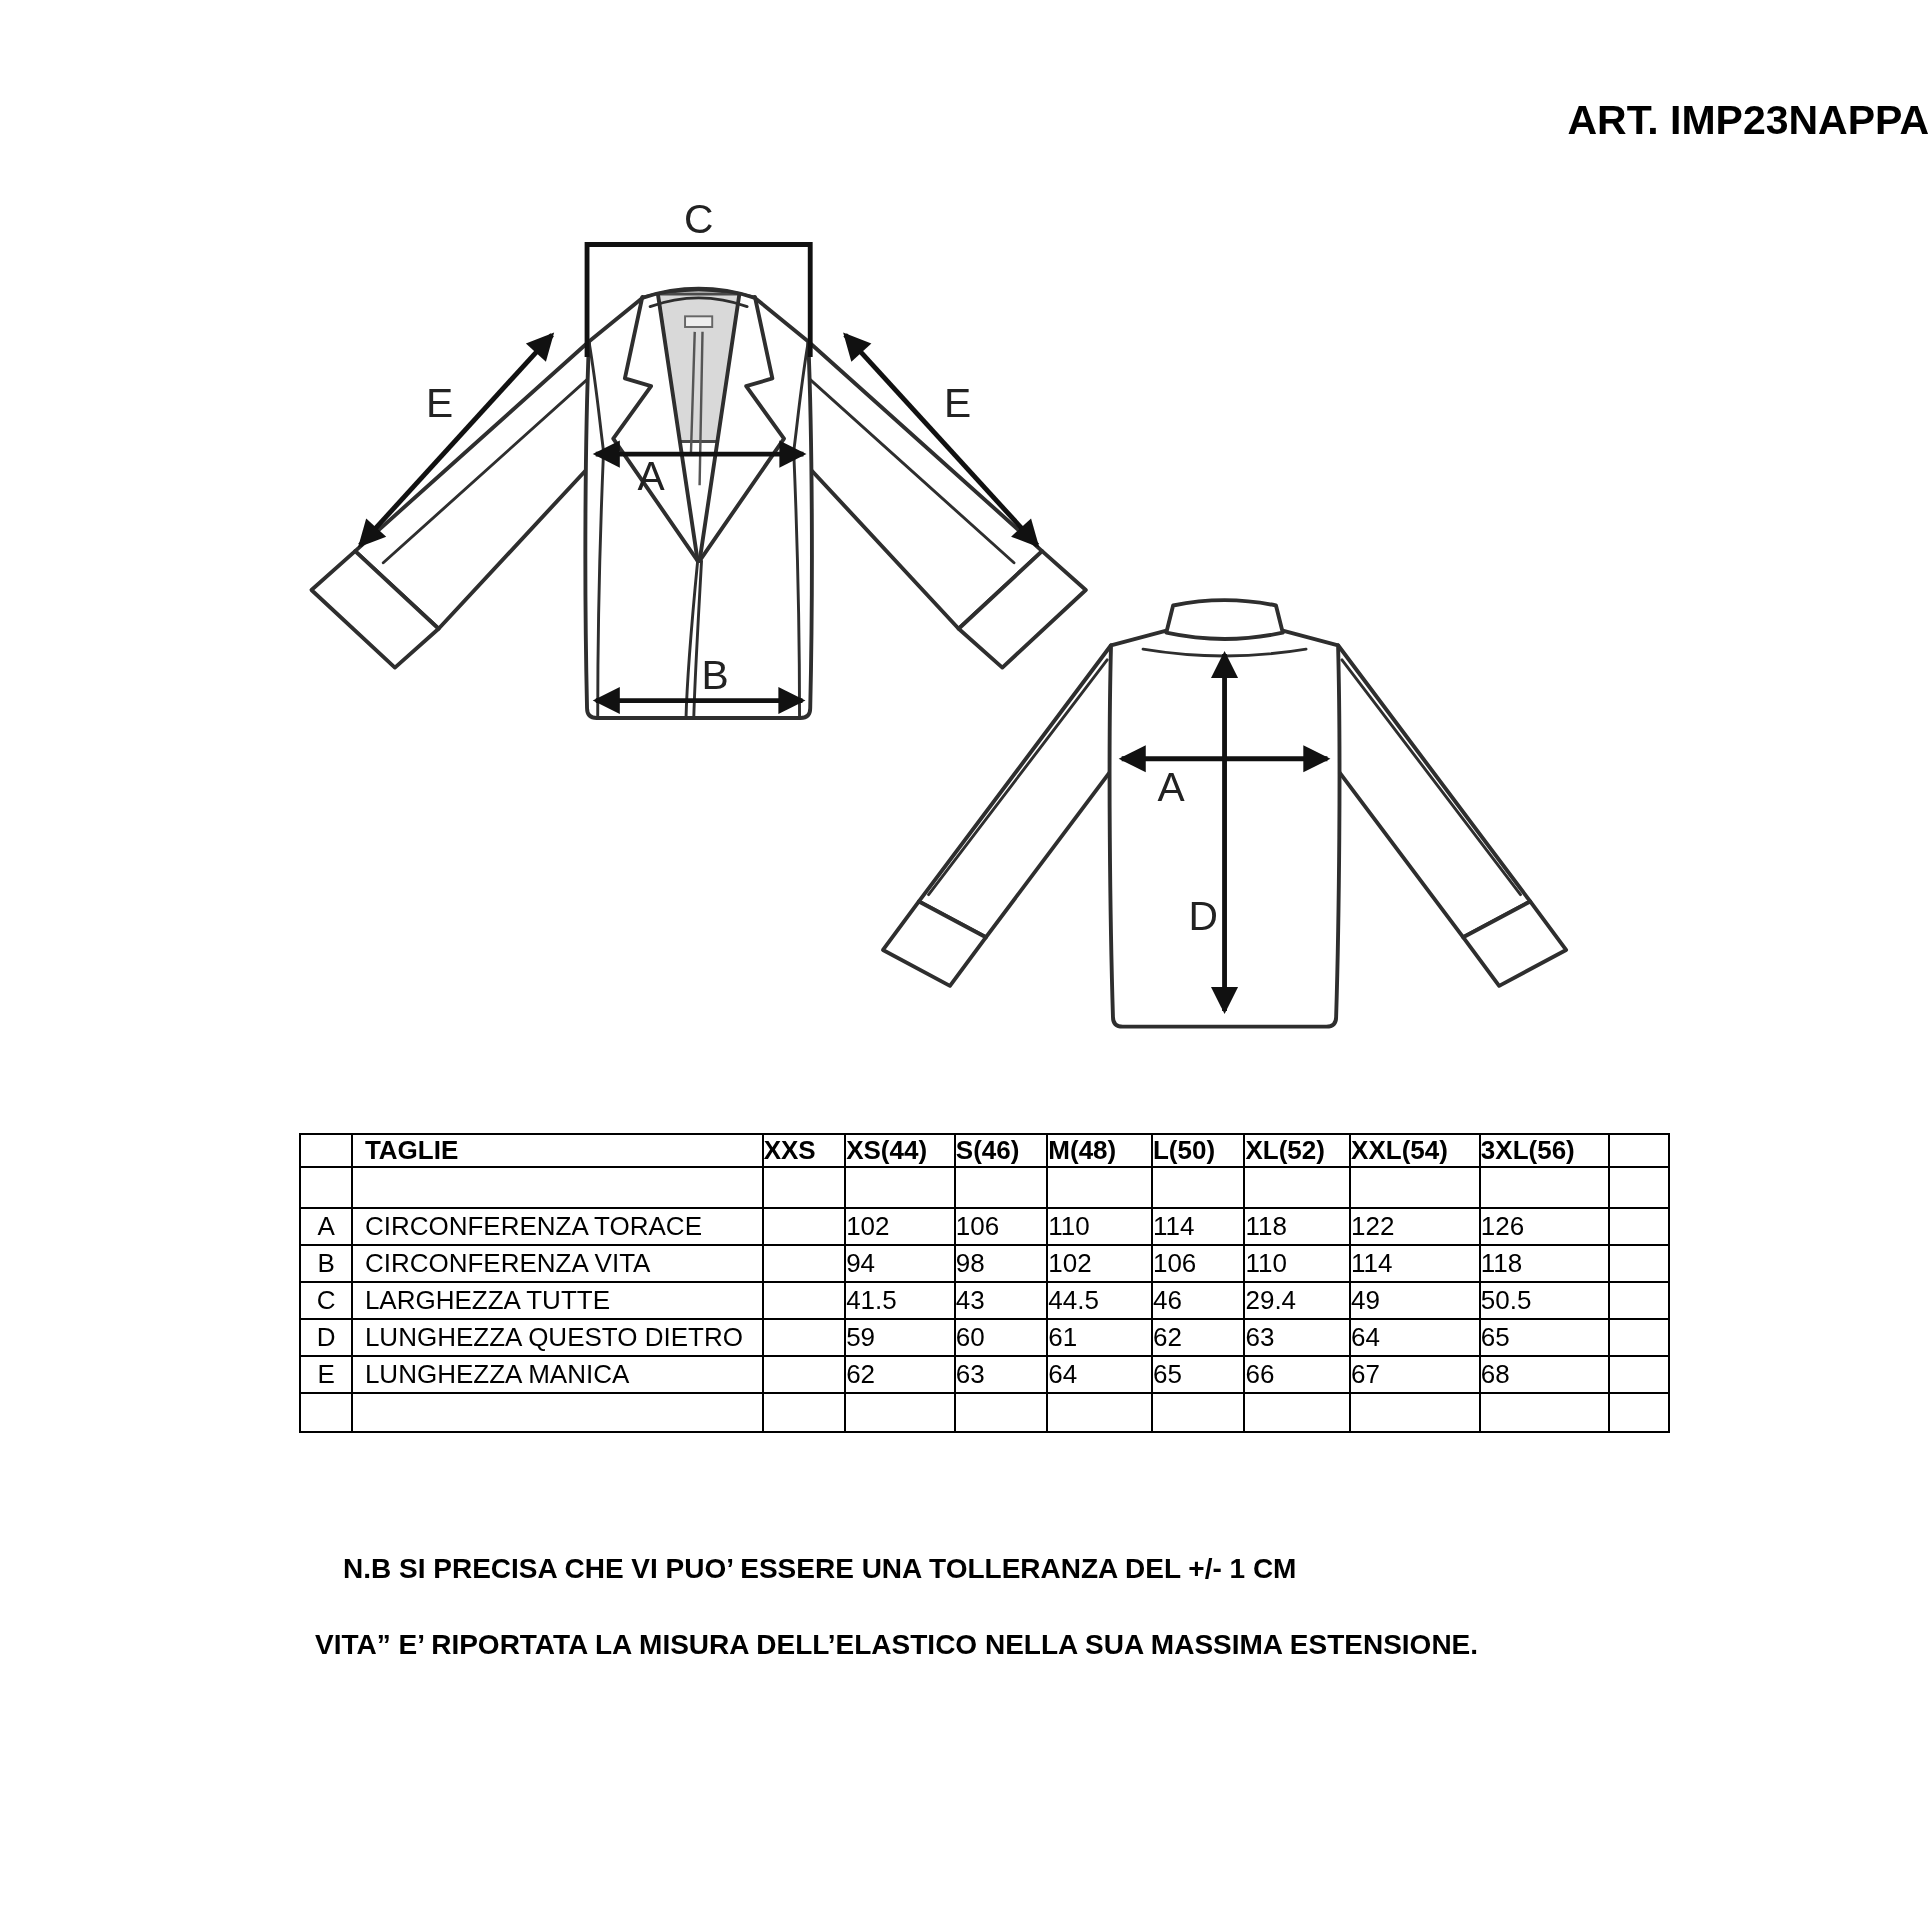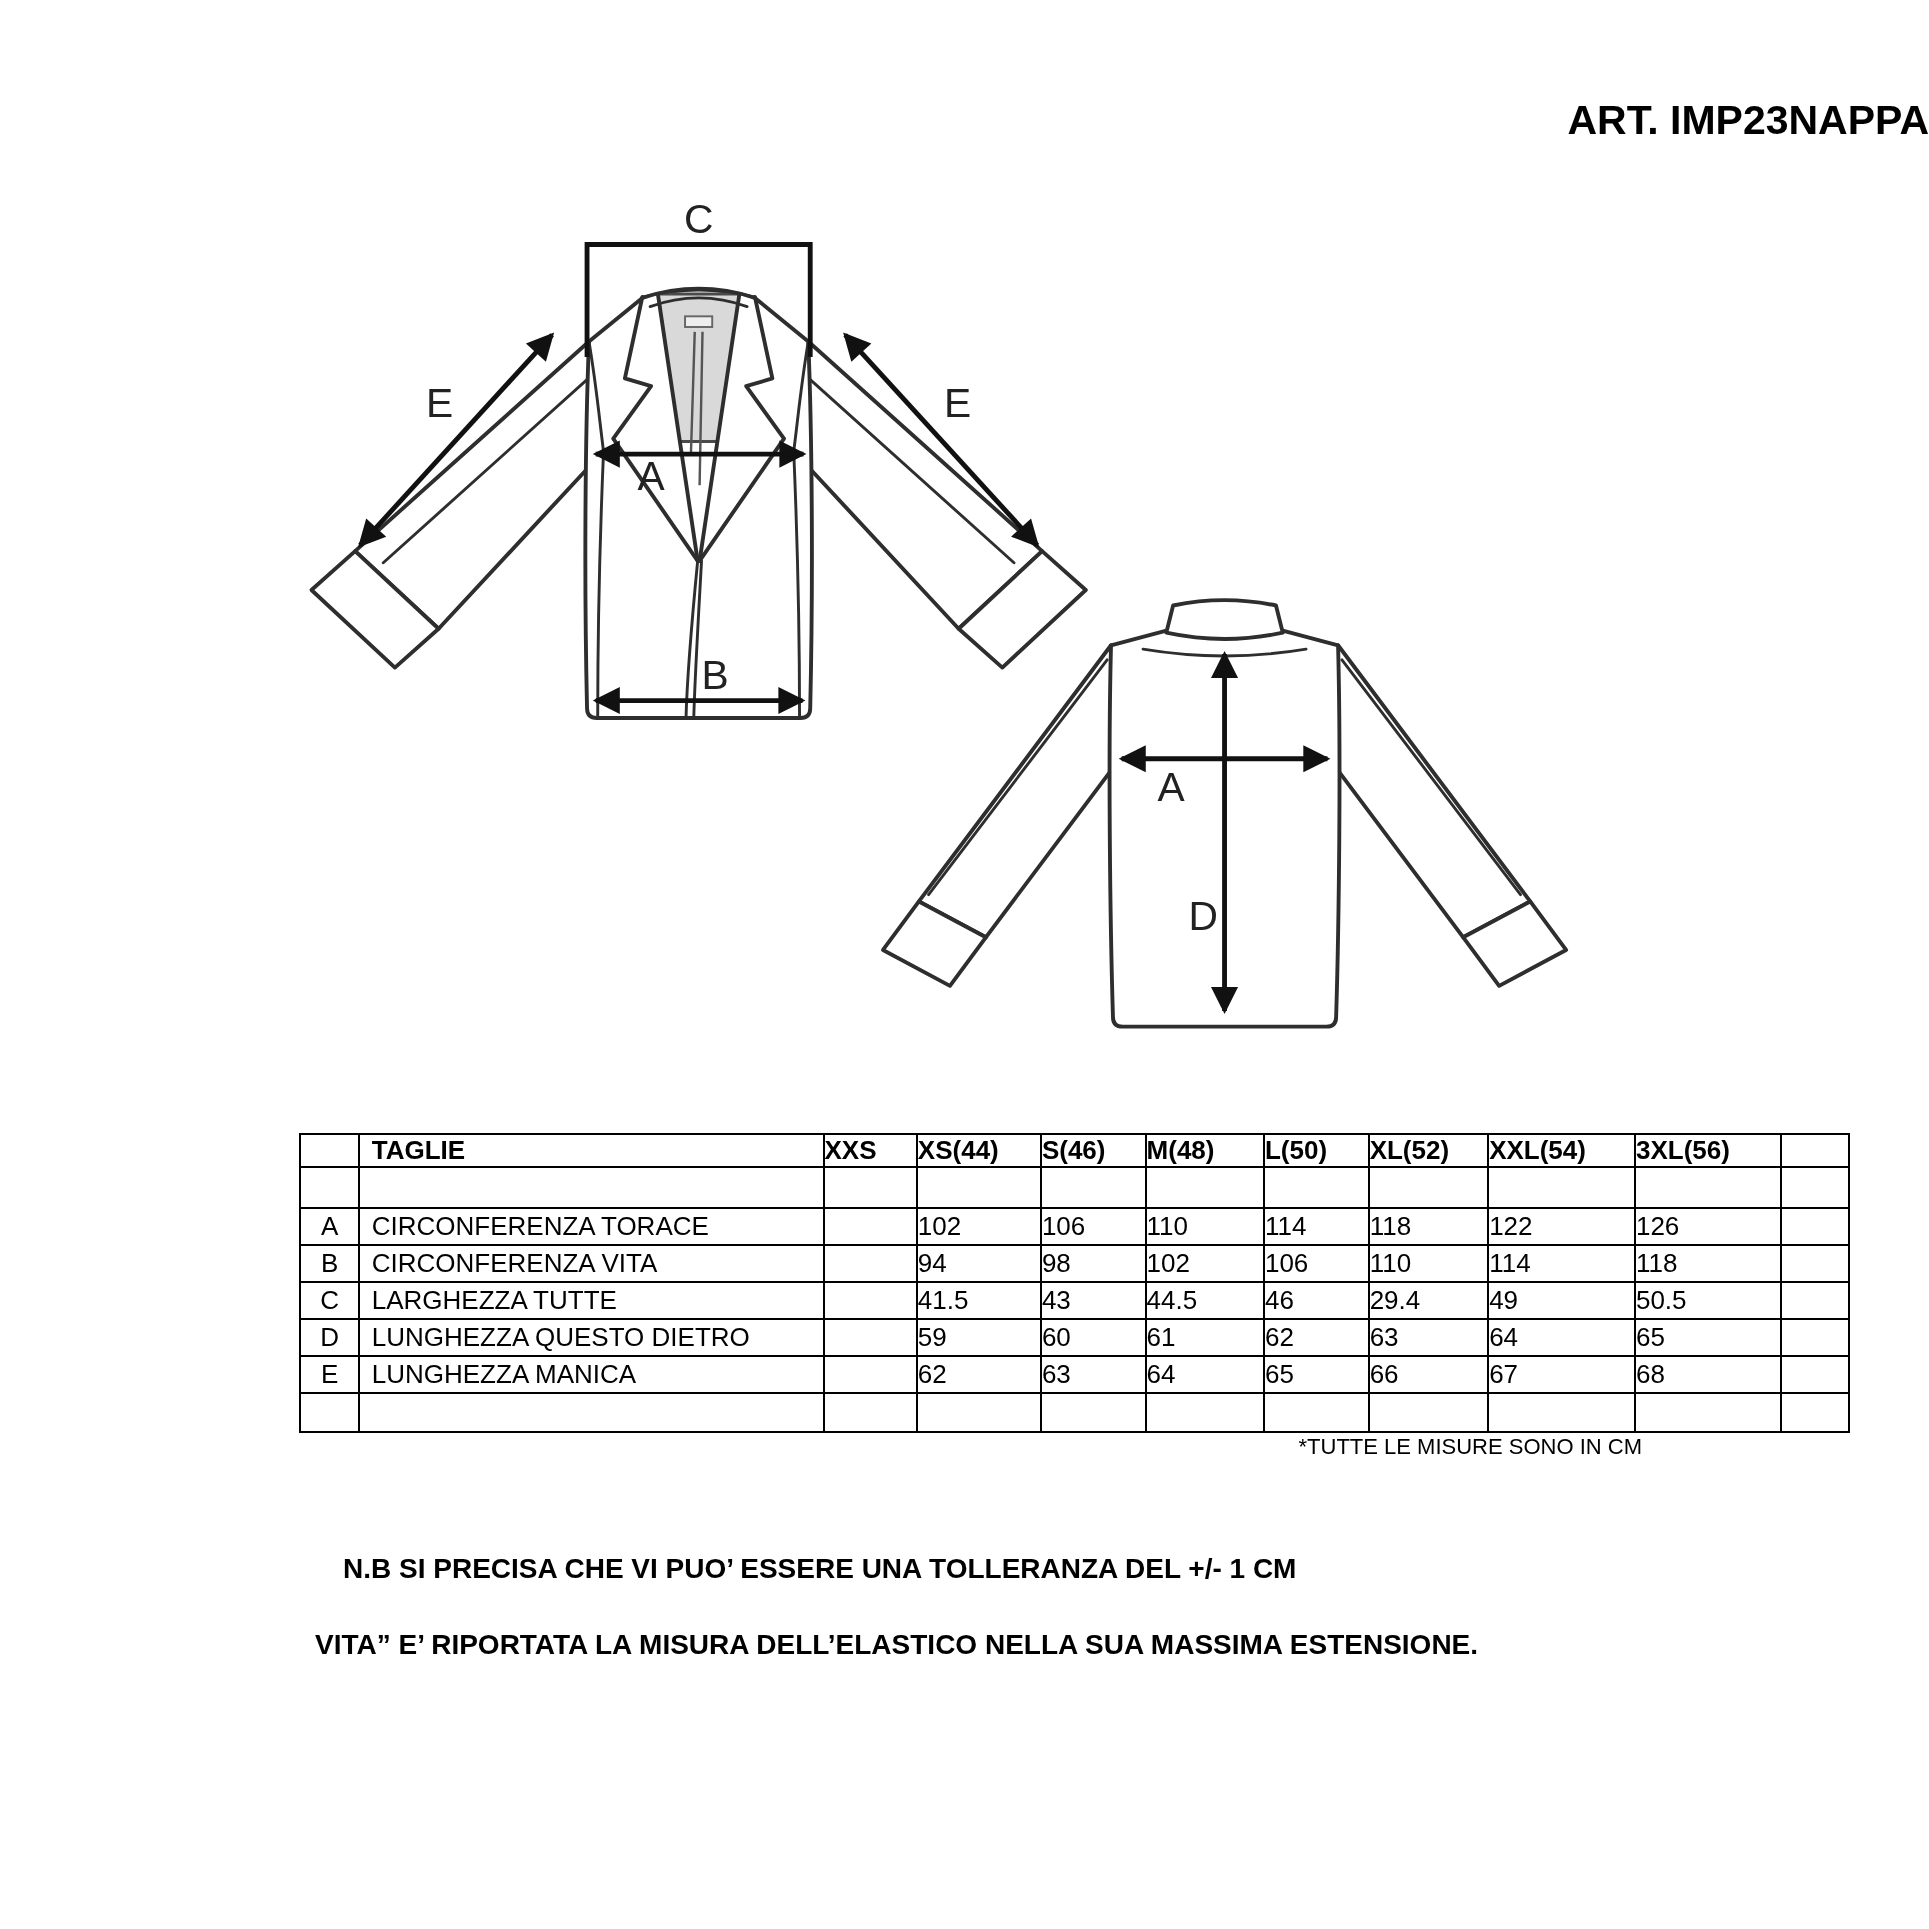--- a/index.html
+++ b/index.html
@@ -8,21 +8,21 @@
   .title{position:absolute;top:97px;left:0;width:1929px;text-align:right;
          font-size:41px;font-weight:bold;}
   svg.draw{position:absolute;left:0;top:0;}
   .jl{stroke:#2e2e2e;stroke-width:4;fill:none;stroke-linecap:round;stroke-linejoin:round;}
   .jl2{stroke:#2e2e2e;stroke-width:3;fill:none;stroke-linecap:round;}
   .jfill{fill:#ffffff;stroke:#2e2e2e;stroke-width:4;stroke-linejoin:round;}
   .gray{fill:#d9d9d9;stroke:#4a4a4a;stroke-width:3;}
   .arrow{stroke:#111;stroke-width:5;fill:none;}
   .mlabel{font-family:"Liberation Sans",sans-serif;font-size:42px;fill:#222;}
   table.size{position:absolute;left:299px;top:1133px;border-collapse:collapse;
-             table-layout:fixed;width:1551px;font-size:26px;}
+             table-layout:fixed;width:1371px;font-size:26px;}
   table.size td{border:2.4px solid #000;padding:0;overflow:hidden;white-space:nowrap;height:35px;}
   tr.hrow td{font-weight:bold;height:31px;}
   tr.sprow1 td{height:39px;}
   tr.sprow2 td{height:37px;}
   .c-key{text-align:center;}
   .c-desc{text-align:left;padding-left:11.6px !important;}
   .c-val{}
   .footnote{position:absolute;left:299px;top:1434px;width:1343px;text-align:right;font-size:22px;}
   .note1{position:absolute;left:315px;top:1553px;font-size:28px;font-weight:bold;margin-left:28px;}
   .note2{position:absolute;left:315px;top:1622px;font-size:28px;font-weight:bold;
@@ -231,21 +231,20 @@
           <td></td>
           <td></td>
           <td></td>
           <td></td>
           <td></td>
           <td></td>
     </tr>
   </tbody>
     </table>
 
-  <div class="footnote">*TUTTE LE MISURE SONO IN CM</div>
 
   <div class="note1">N.B SI PRECISA CHE VI PUO’ ESSERE UNA TOLLERANZA DEL +/- 1 CM</div>
 
   <div class="note2">
     <div>VITA” E’ RIPORTATA LA MISURA DELL’ELASTICO NELLA SUA MASSIMA ESTENSIONE.</div>
   </div>
 
 </div>
 
 

